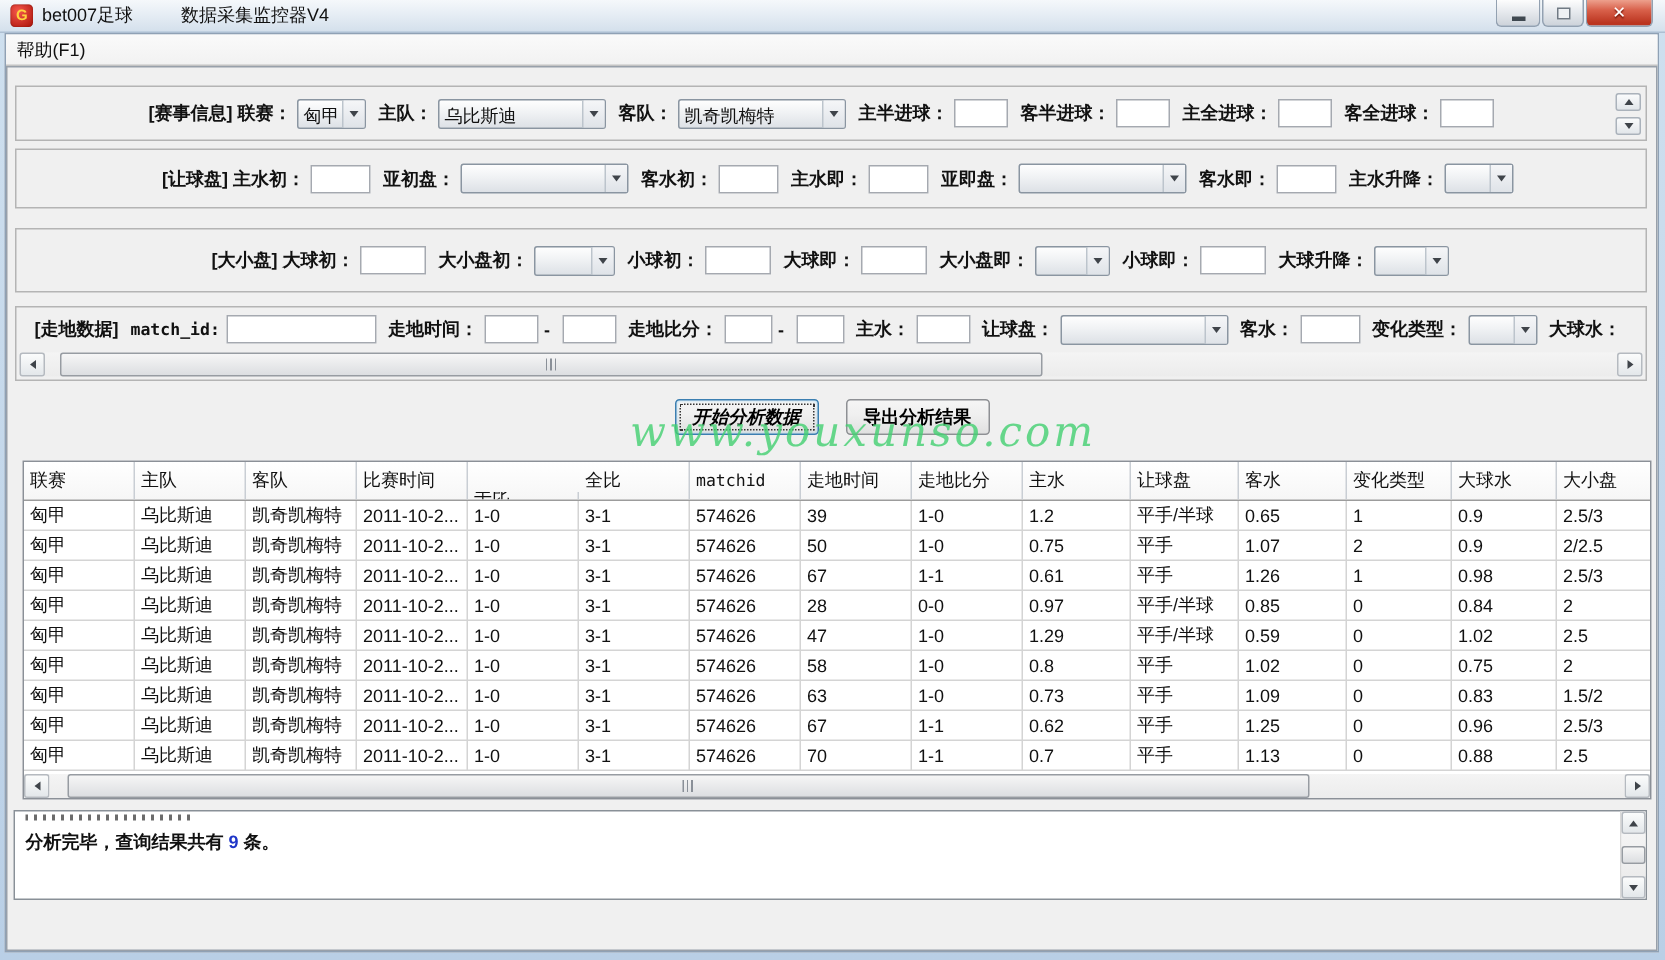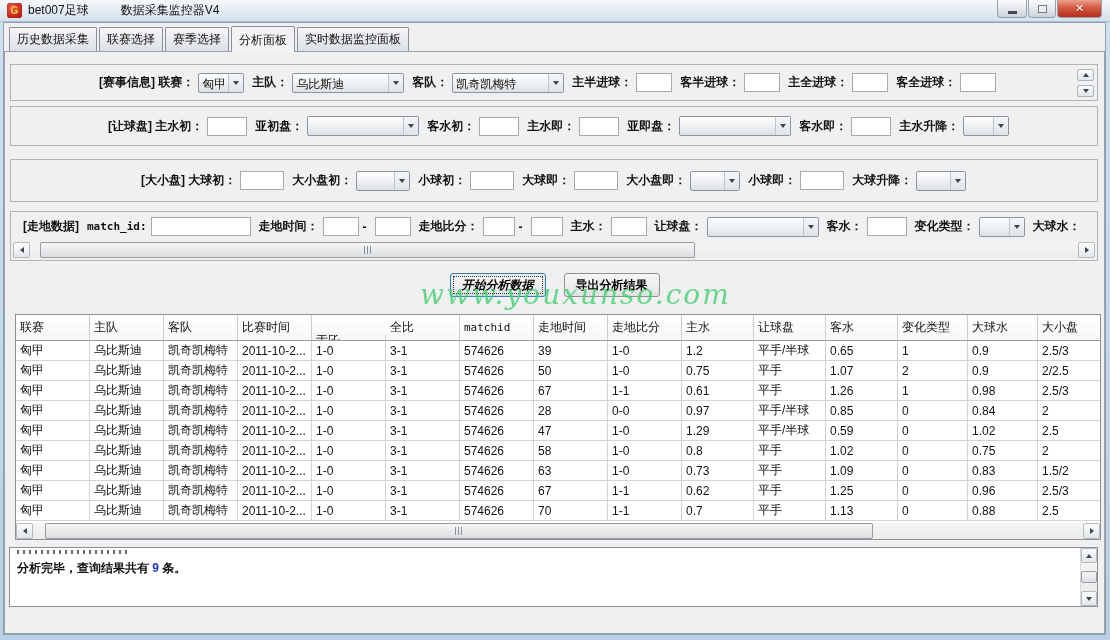--- a/index.html
+++ b/index.html
@@ -143,28 +143,24 @@
           <span class="ic-max"></span>
         </div>
       <div class="wbtn close">
           <span>✕</span>
         </div>
     </div>
   </div>
 
   <div class="win-body">
 
-
-    <div class="tabstrip">
-        <div class="tab">历史数据采集</div>
-        <div class="tab">联赛选择</div>
-        <div class="tab">赛季选择</div>
-        <div class="tab active">分析面板</div>
-        <div class="tab">实时数据监控面板</div>
-      </div>
+    <div class="menubar">
+      <span class="menu-item">帮助(F1)</span>
+    </div>
+
 
     <div class="page">
 
       <div class="gbox" id="g-match">
         <div class="row">
             <span class="flabel">[赛事信息] 联赛：</span>
             <div class="dd" style="width: 46px;">
               <span class="dd-text">匈甲</span>
               <span class="dd-arrow">
                 <span class="tri-down"></span>

